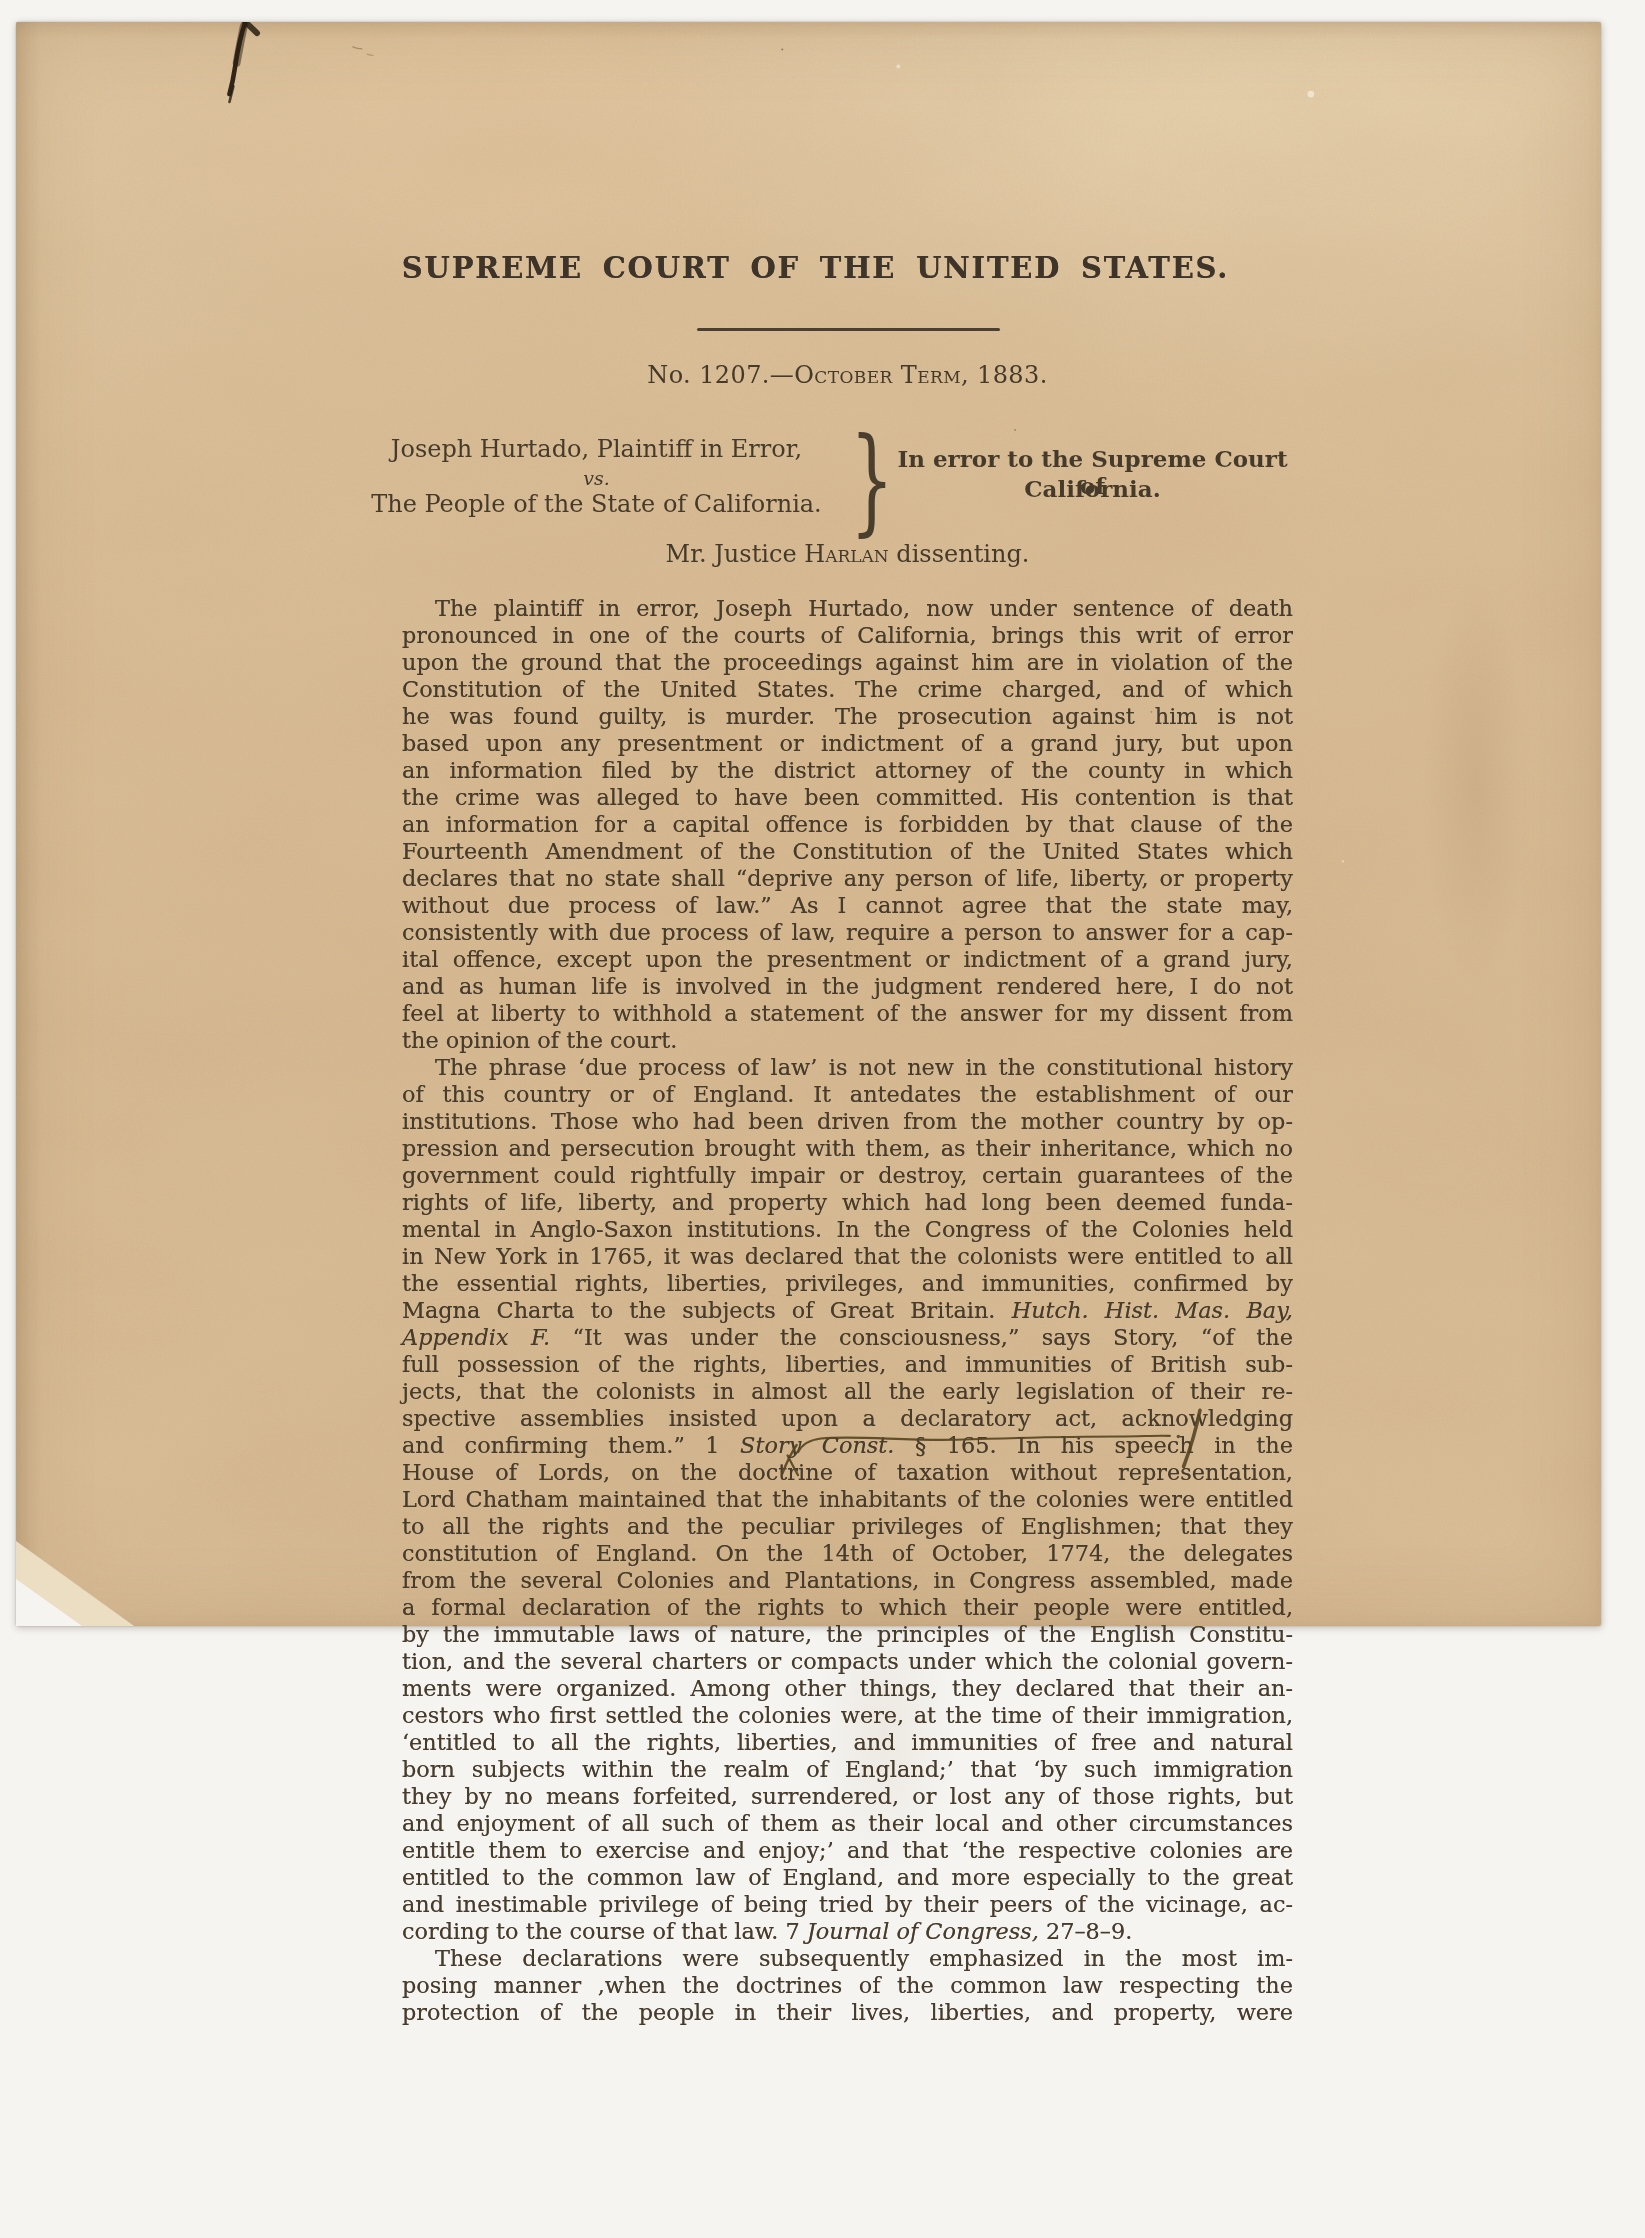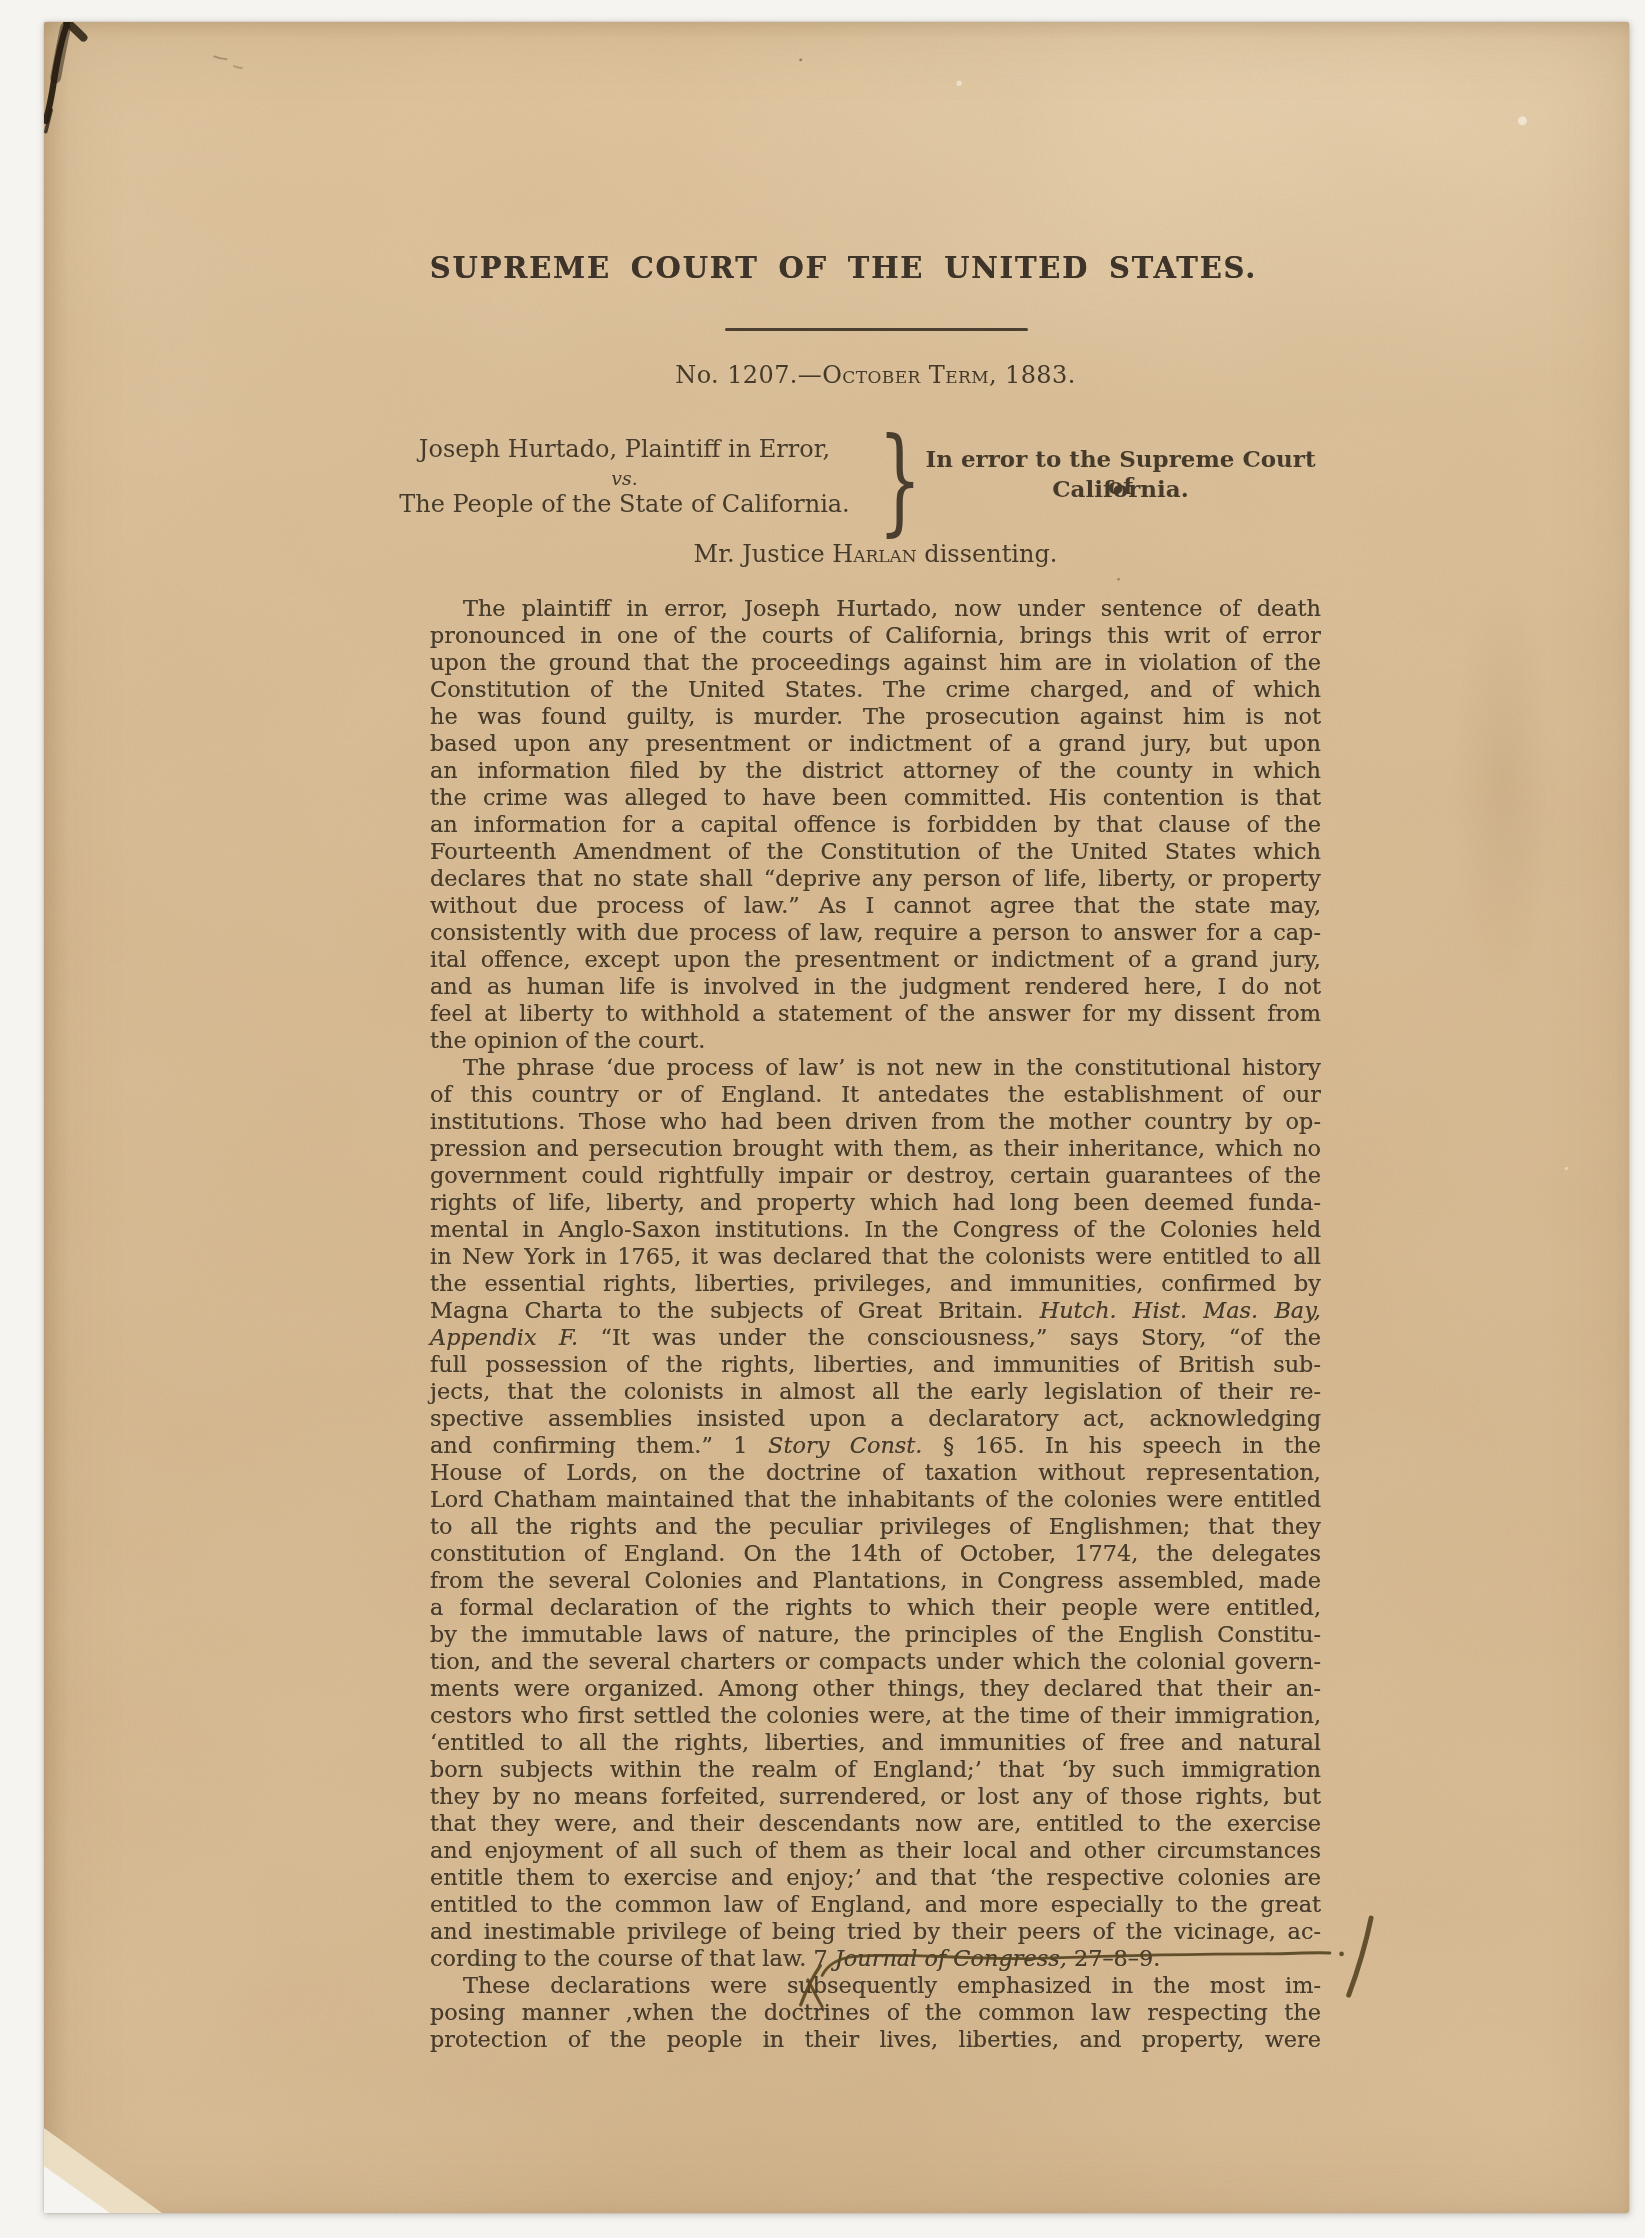--- a/index.html
+++ b/index.html
@@ -1,18 +1,18 @@
 <!DOCTYPE html>
 <html style="font-size:14.3px"><head>
 <meta charset="utf-8">
 <style>
   html,body{margin:0;padding:0;background:#e9e7e2;}
   .scan{position:relative;width:1645px;height:2239px;background:#f5f4f1;overflow:hidden;
         font-family:"DejaVu Serif","Liberation Serif",serif;}
-  .paper{position:absolute;left:44px;top:22.4px;width:1585px;height:2191px;border-radius:2.7px;
+  .paper{position:absolute;left:16px;top:22.4px;width:1585px;height:1604px;border-radius:2.7px;
     background:
       radial-gradient(896px 466px at 78% 3%, rgba(240,221,187,.55), rgba(240,221,187,0) 70%),
       radial-gradient(627px 340px at 30% 4%, rgba(229,198,160,.45), rgba(229,198,160,0) 70%),
       radial-gradient(1119px 851px at 50% 42%, rgba(215,183,141,.32), rgba(215,183,141,0) 75%),
       radial-gradient(851px 555px at 45% 97%, rgba(204,173,131,.42), rgba(204,173,131,0) 70%),
       linear-gradient(180deg,#e0c7a2 0%,#dcc19b 30%,#d9bd96 62%,#dbc09a 100%);
     box-shadow:0.9px 1.8px 7.2px rgba(60,45,25,.25), 0 0 1.8px rgba(90,70,40,.35);}
   .vignette{position:absolute;inset:0;border-radius:2.7px;pointer-events:none;
     box-shadow:inset 0 0 81px rgba(140,110,70,.20), inset 0 0 14.3px rgba(150,120,80,.16);}
   .edge-left{position:absolute;left:0;top:0;bottom:0;width:25px;
@@ -133,21 +133,20 @@
           <div class="bline"><span>constitution of England.  On the 14th of October, 1774, the delegates</span></div>
           <div class="bline"><span>from the several Colonies and Plantations, in Congress assembled, made</span></div>
           <div class="bline"><span>a formal declaration of the rights to which their people were entitled,</span></div>
           <div class="bline"><span>by the immutable laws of nature, the principles of the English Constitu-</span></div>
           <div class="bline"><span>tion, and the several charters or compacts under which the colonial govern-</span></div>
           <div class="bline"><span>ments were organized.  Among other things, they declared that their an-</span></div>
           <div class="bline"><span>cestors who first settled the colonies were, at the time of their immigration,</span></div>
           <div class="bline"><span>‘entitled to all the rights, liberties, and immunities of free and natural</span></div>
           <div class="bline"><span>born subjects within the realm of England;’ that ‘by such immigration</span></div>
           <div class="bline"><span>they by no means forfeited, surrendered, or lost any of those rights, but</span></div>
-          <div class="bline"><span>that they were, and their descendants now are, entitled to the exercise</span></div>
           <div class="bline"><span>and enjoyment of all such of them as their local and other circumstances</span></div>
           <div class="bline"><span>entitle them to exercise and enjoy;’ and that ‘the respective colonies are</span></div>
           <div class="bline"><span>entitled to the common law of England, and more especially to the great</span></div>
           <div class="bline"><span>and inestimable privilege of being tried by their peers of the vicinage, ac-</span></div>
           <div class="bline pl"><span>cording to the course of that law. 7 </span><i>Journal of Congress,</i><span> 27–8–9.</span></div>
         </div>
         <div>
           <div class="bline pf"><span>These declarations were  subsequently  emphasized  in  the  most  im-</span></div>
           <div class="bline"><span>posing manner ,when the doctrines of the common law respecting the</span></div>
           <div class="bline"><span>protection of the people in their lives, liberties, and property, were</span></div>

